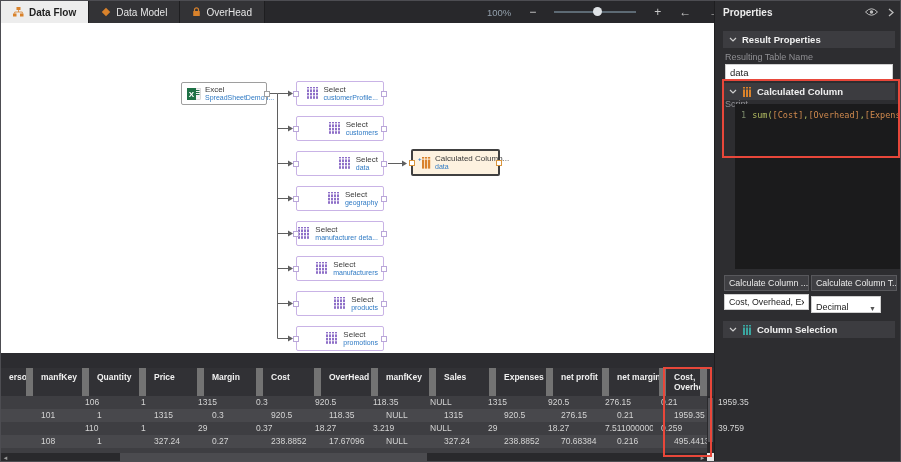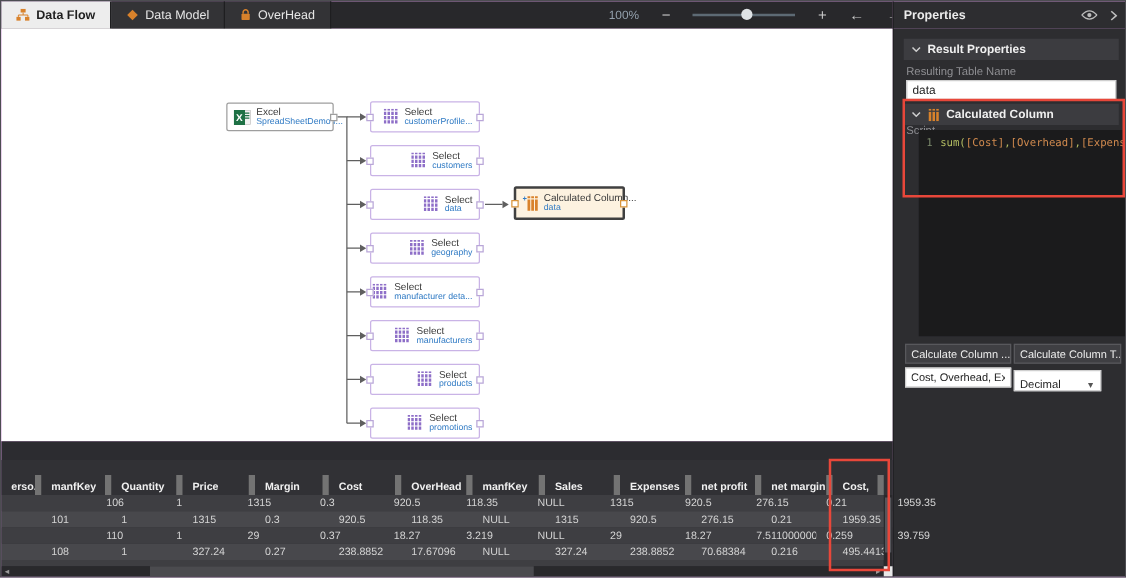--- a/index.html
+++ b/index.html
@@ -49,21 +49,21 @@
   #excel-node .port { border-color:#9e9e9e; }
   #calc-node .port { border-color:#d9953c; }
 
   
   #preview { position:absolute; left:0; top:352px; width:713px; height:110px; background:#2c2c30; }
   #preview-bar { position:absolute; left:0; top:0; width:713px; height:15px; display:flex; align-items:center; }
   #preview-title { font-size:9.5px; color:#d0d0d0; margin-left:14px; flex:1; }
   #preview-icons { display:flex; gap:9px; margin-right:14px; align-items:center; }
   .prow { display:grid; grid-template-columns:32px 56px 57px 58px 59px 58px 57px 58px 60px 57px 56px 57px 41px; }
   #preview-header { position:absolute; left:0; top:15px; width:713px; height:28px; background:#313135; }
-  .hcell { font-size:8.5px; font-weight:bold; color:#f0f0f0; padding:4px 12px 0 8px; border-right:5px solid #737373; overflow:hidden; white-space:nowrap;margin-top:12px; }
+  .hcell { font-size:8.5px; font-weight:bold; color:#f0f0f0; padding:4px 12px 0 8px; border-right:7px solid #737373; overflow:hidden; white-space:nowrap; }
   .hcell.lastcol { white-space:normal; line-height:10px; }
   #preview-body { position:absolute; left:0; top:43px; width:713px; }
   .brow { height:13px; }
   .brow.odd { background:#3e3e42;padding-left:44px; } .brow.even { background:#48484c; }
   .pcell { font-size:8.5px; color:#d4d4d4; padding:1px 2px 0 8px; overflow:hidden; white-space:nowrap; }
   #partial-row { position:absolute; left:0; top:95px; width:706px; height:5px; background:#3e3e42; }
   #hscroll { position:absolute; left:0; top:100px; width:706px; height:10px; background:#29292c; display:flex; align-items:center; }
   .scroll-arrow { width:9px; font-size:6px; color:#9a9a9a; text-align:center; }
   #hscroll-track { position:relative; flex:1; height:10px; }
   #hscroll-thumb { position:absolute; left:110px; top:0; width:307px; height:10px; background:#4b4b4f; }
@@ -179,20 +179,34 @@
     </div>
 
     <div class="pbtn" style="left:9px; top:252px; width:85px;">Calculate Column ...</div>
     <div class="pbtn" style="left:96px; top:252px; width:86px;">Calculate Column T...</div>
     <input class="pinput" style="left: 9px; top: 271px; width: 85px; font-size: 8.8px;" value="Cost, Overhead, Expen">
     <div id="type-select" style="left:96px; top:273px; width:70px;align-items:flex-end;">
       <span>Decimal</span>
       <span style="color:#555; font-size:7px;">▼</span>
     </div>
 
+    <div class="section-hd" style="top:298px;">
+      <svg width="8" height="5" viewBox="0 0 8 5">
+          <polyline points="1,1 4,4 7,1" fill="none" stroke="#cfcfcf" stroke-width="1.2"></polyline>
+        </svg>
+      <svg width="10" height="10" viewBox="0 0 10 10">
+          <rect x="1" y="0" width="2" height="1.5" fill="#3aa6a0"></rect>
+          <rect x="4" y="0" width="2" height="1.5" fill="#3aa6a0"></rect>
+          <rect x="7" y="0" width="2" height="1.5" fill="#3aa6a0"></rect>
+          <rect x="1" y="2.5" width="2" height="7.5" fill="#3aa6a0"></rect>
+          <rect x="4" y="2.5" width="2" height="7.5" fill="#3aa6a0"></rect>
+          <rect x="7" y="2.5" width="2" height="7.5" fill="#3aa6a0"></rect>
+        </svg>
+      <span class="stitle">Column Selection</span>
+    </div>
 
     <div class="red-box" style="left:7px; top:56px; width:178px; height:79px;"></div>
   </div>
 
   <div id="canvas">
     <svg id="links" width="713" height="330">
       <g stroke="#5f5f5f" stroke-width="1" fill="none">
         <path d="M267,70.5 H276.5 V315.5"></path>
         <path d="M276.5,70.5 H287"></path>
           <path d="M276.5,105.5 H287"></path>

